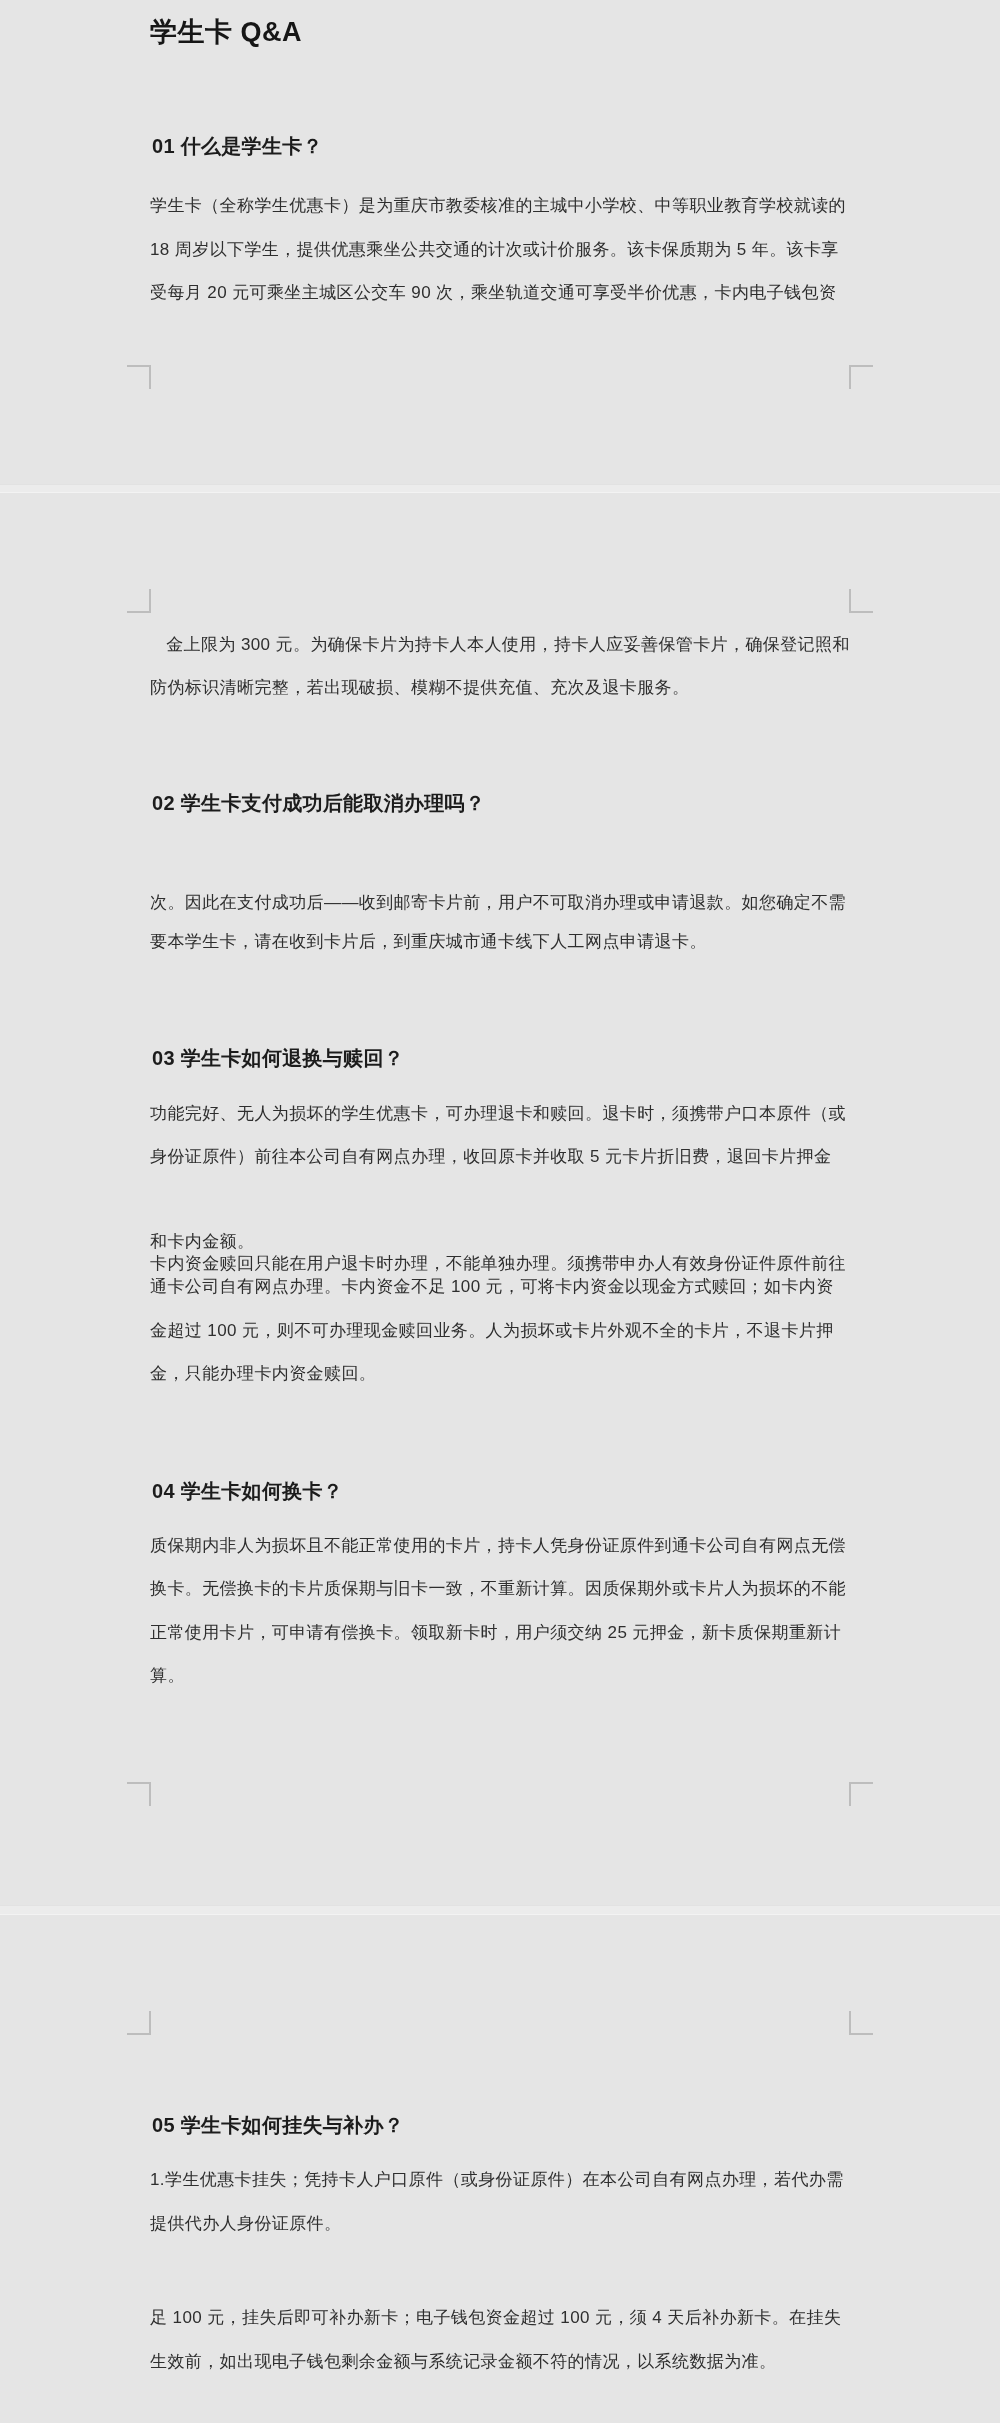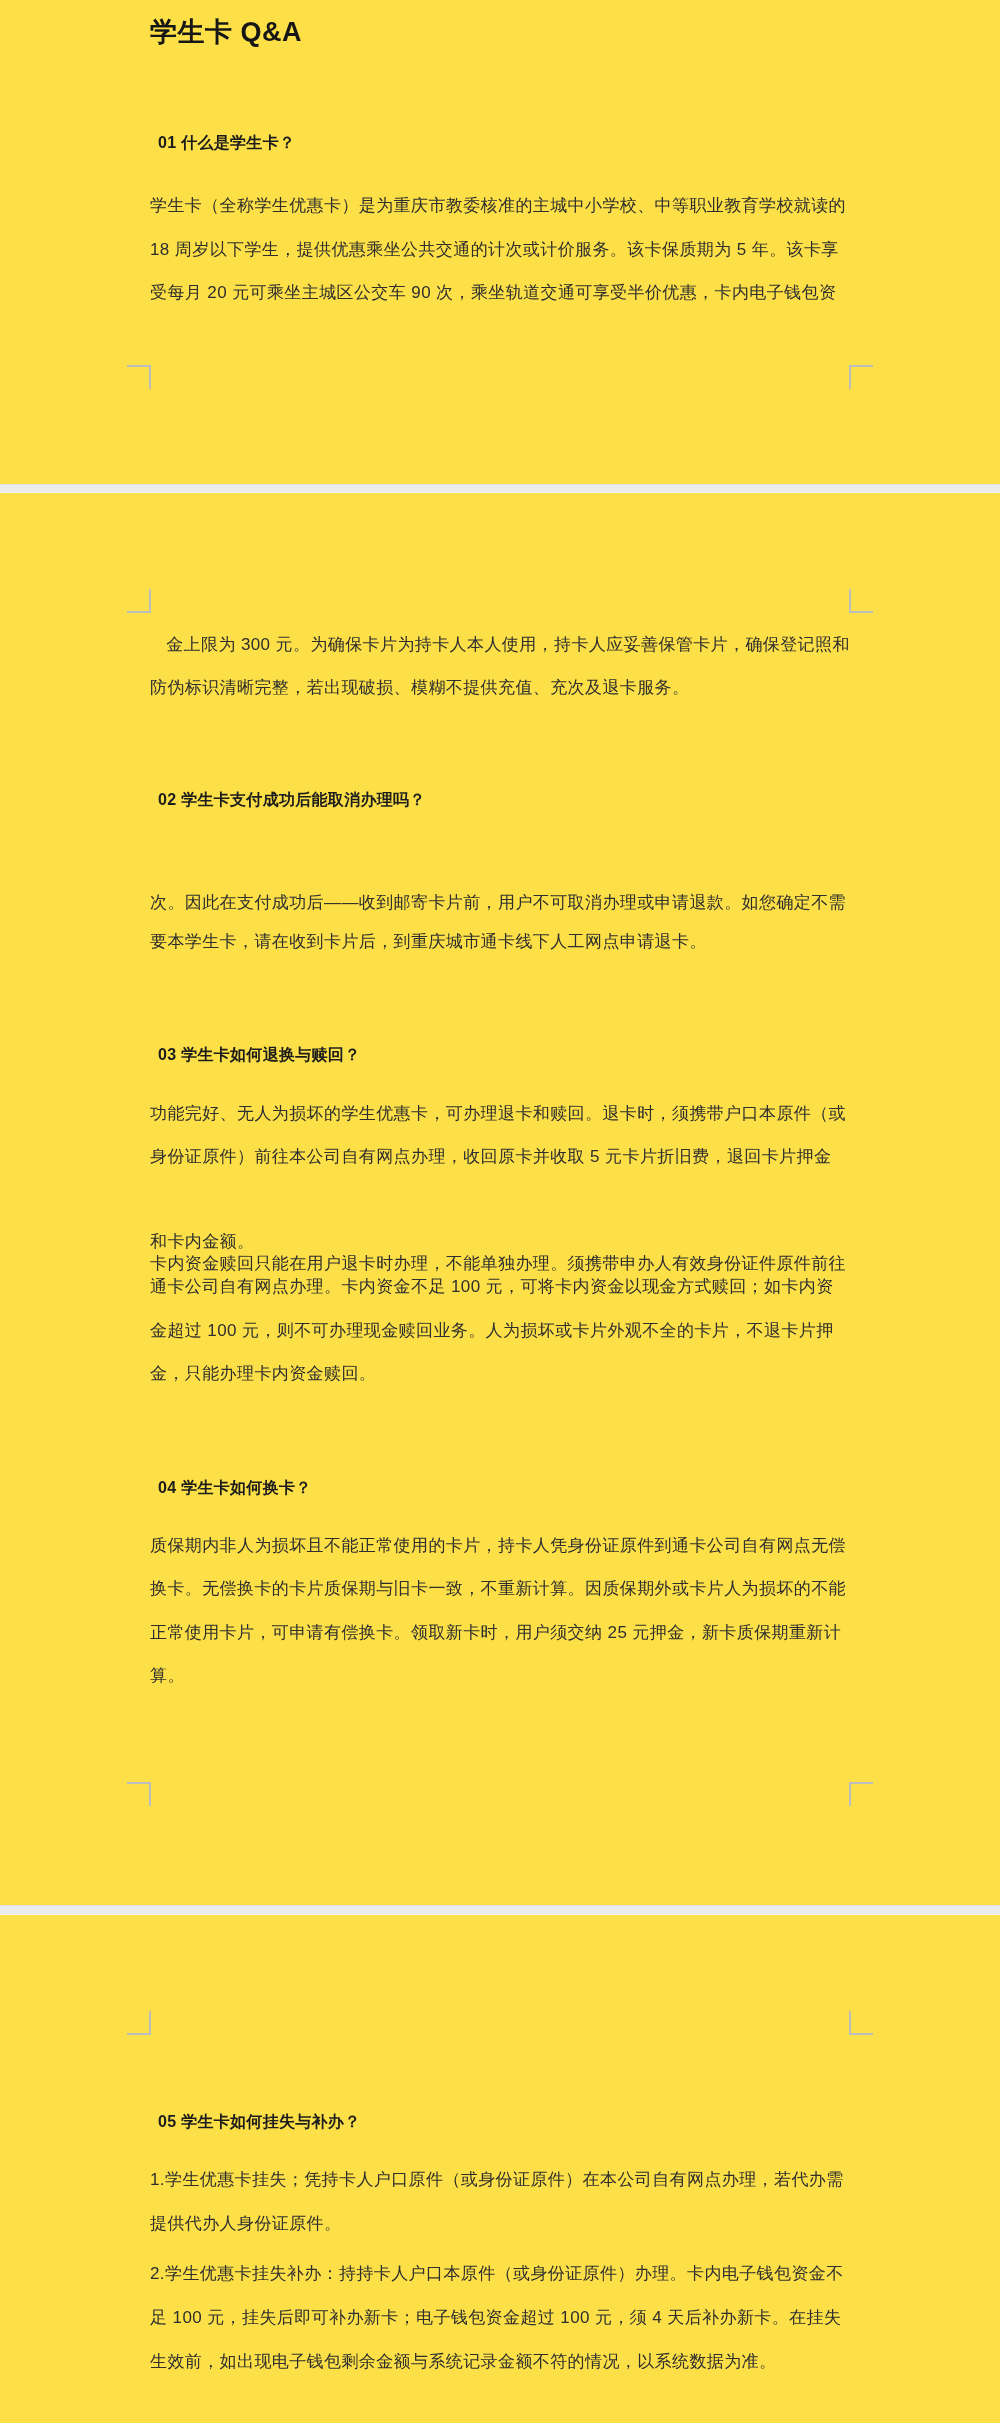--- a/index.html
+++ b/index.html
@@ -9,21 +9,21 @@
     height: 2423px;
     overflow: hidden;
     background: #ffffff;
     font-family: "Liberation Sans", "DejaVu Sans", sans-serif;
     color: #2e2e2e;
   }
   .page {
     position: absolute;
     left: 0;
     width: 1000px;
-    background: #fde047;
+    background: #e5e5e5;
   }
   .page-gap {
     position: absolute;
     left: 0;
     width: 1000px;
     background: #ececec;
     border-top: 1px solid #e2e2e2;
     border-bottom: 1px solid #f3f3f3;
     box-sizing: border-box;
   }
@@ -32,22 +32,22 @@
     left: 150px;
     top: 14px;
     font-size: 27px;
     font-weight: 700;
     color: #161616;
     white-space: nowrap;
     letter-spacing: 0.5px;
   }
   .q-heading {
     position: absolute;
-    left: 158px;
-    font-size: 16px;
+    left: 152px;
+    font-size: 20px;
     font-weight: 700;
     color: #1c1c1c;
     white-space: nowrap;
     letter-spacing: 0.3px;
   }
   .line {
     position: absolute;
     left: 150px;
     width: 716px;
     font-size: 17px;
@@ -123,17 +123,16 @@
   <div class="page-gap" style="top:1905px; height:10px;"></div>
 
   <div class="page" style="top:1915px; height:508px;"></div>
 
   <div class="mark top-left ml" style="top:2011px;"></div>
   <div class="mark top-right mr" style="top:2011px;"></div>
 
   <div class="q-heading" style="top:2112px;">05 学生卡如何挂失与补办？</div>
   <div class="line" style="top:2168px;">1.学生优惠卡挂失；凭持卡人户口原件（或身份证原件）在本公司自有网点办理，若代办需</div>
   <div class="line" style="top:2212px;">提供代办人身份证原件。</div>
-  <div class="line" style="top:2262px;">2.学生优惠卡挂失补办：持持卡人户口本原件（或身份证原件）办理。卡内电子钱包资金不</div>
   <div class="line" style="top:2306px;">足 100 元，挂失后即可补办新卡；电子钱包资金超过 100 元，须 4 天后补办新卡。在挂失</div>
   <div class="line" style="top:2350px;">生效前，如出现电子钱包剩余金额与系统记录金额不符的情况，以系统数据为准。</div>
 
 </div>
 
 </body></html>

